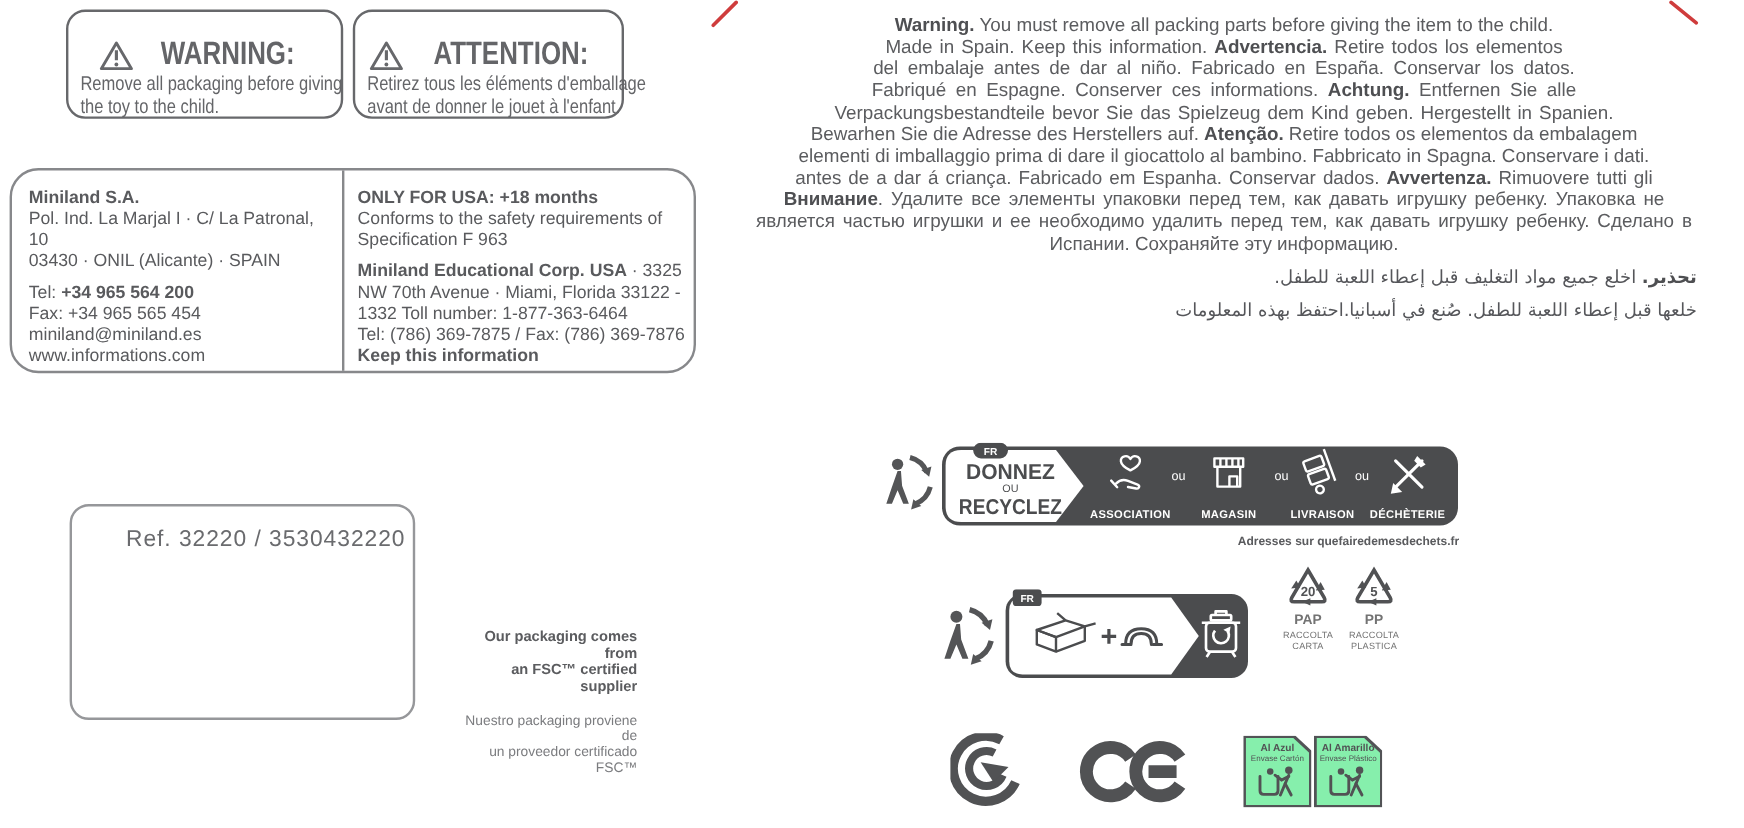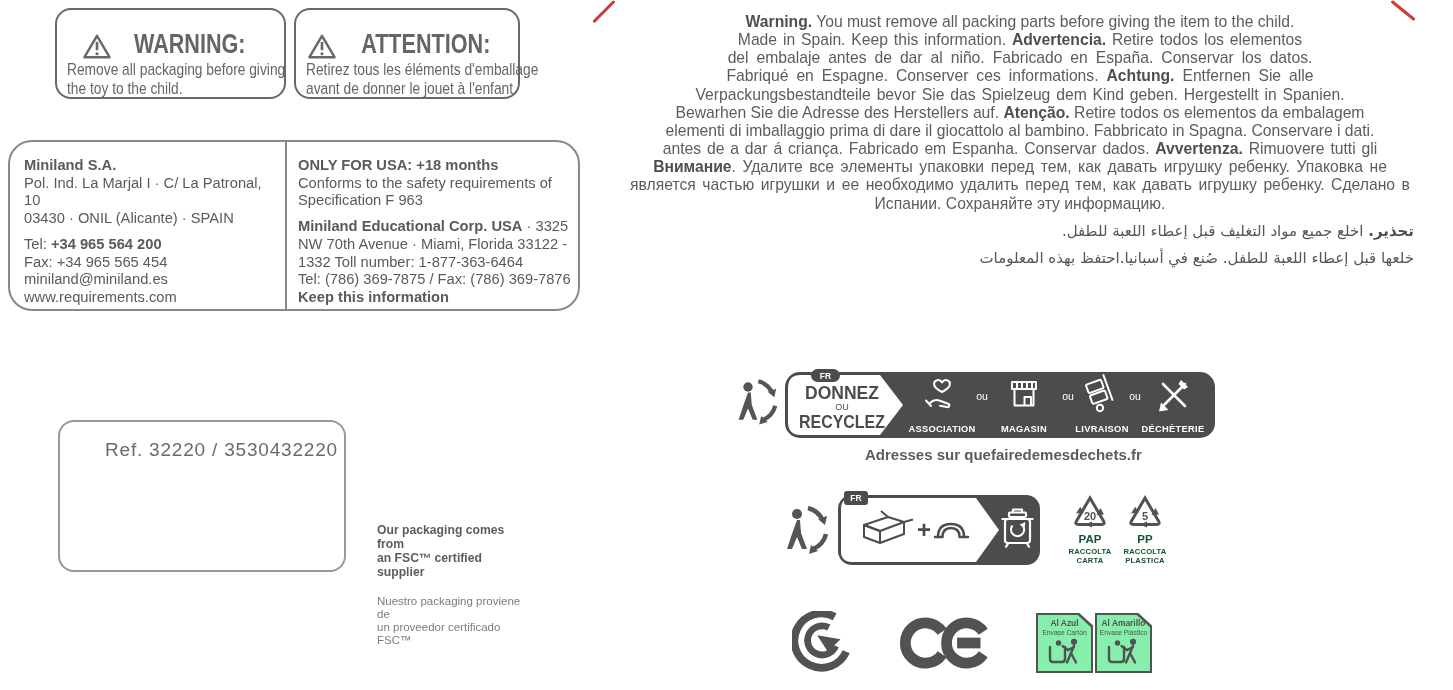--- a/index.html
+++ b/index.html
@@ -36,44 +36,44 @@
   .ml{position:absolute;left:602px;top:13px;width:836px;font-size:15.7px;line-height:18.15px;color:#5b5c5f}
   .ml .b{color:#4e4f52}
   .mll{text-align:center;white-space:nowrap}
   .mll.left{text-align:center}
   .w1{word-spacing:1.5px}.w2{word-spacing:2.2px}.w3{word-spacing:3.6px}
   .ar-block{margin-top:5px}
   .arl{direction:rtl;text-align:right;padding-right:24px;font-family:"DejaVu Sans",sans-serif;
        font-size:15px;line-height:27px;color:#55565a;white-space:nowrap}
 
   
-  .refbox{position:absolute;left:58px;top:420px;width:288px;height:152px;border:2px solid #96979a;
+  .refbox{position:absolute;left:58px;top:420px;width:288px;height:180px;border:2px solid #96979a;
           border-radius:16px;box-sizing:border-box;background:#fff}
   .reftext{margin:17px 0 0 45px;font-size:19px;letter-spacing:0.8px;color:#6a6b6e}
 
   
-  .fsc{position:absolute;left:377px;top:524px;width:154px;text-align:left}
+  .fsc{position:absolute;left:377px;top:524px;width:154px;text-align:right}
   .fsc .fb{font-weight:bold;font-size:12.2px;line-height:13.9px;color:#5b5c5f}
   .fsc .fr{font-size:11.5px;line-height:13px;color:#7b7c7f}
   .fsc .fr.first{margin-top:15px}
 
   
   #triman1{position:absolute;left:732px;top:377px}
   #banner1{position:absolute;left:784px;top:369px}
-  .adresses{position:absolute;left:865px;top:446px;width:300px;
-            font-weight:bold;font-size:15px;color:#5a5b5e}
+  .adresses{position:absolute;left:916px;top:446px;width:300px;text-align:right;
+            font-weight:bold;font-size:10px;color:#5a5b5e}
 
   
   #triman2{position:absolute;left:780px;top:503px}
   #banner2{position:absolute;left:836px;top:491px}
-  .mat{position:absolute;top:493px;width:56px;text-align:center;color:#14532d}
+  .mat{position:absolute;top:470px;width:56px;text-align:center;color:#737373}
   #mat-pap{left:1062px}
   #mat-pp{left:1117px}
   .mat .code{font-size:11.5px;font-weight:bold;margin-top:0px}
-  .mat .coll{font-size:7.6px;font-weight:bold;line-height:8.8px;letter-spacing:0.2px}
+  .mat .coll{font-size:7.6px;font-weight:normal;line-height:8.8px;letter-spacing:0.2px}
   .mat .coll.first{margin-top:3px}
 
   
   #arcs-mark{position:absolute;left:792px;top:611px}
   #ce-mark{position:absolute;left:899px;top:614px}
   .ecobox{position:absolute;top:613px;width:57px;height:60px}
   #ecobox-1{left:1036px}
   #ecobox-2{left:1095px}
   .eco-outer{position:absolute;inset:0;background:#525356;
              clip-path:polygon(0 0,76% 0,100% 21%,100% 100%,0 100%)}
@@ -120,21 +120,21 @@
   <div class="addrbox">
     <div class="addr-div"></div>
     <div class="addr-col colL">
       <div class="b">Miniland S.A.</div>
       <div>Pol. Ind. La Marjal I · C/ La Patronal, 10</div>
       <div>03430 · ONIL (Alicante) · SPAIN</div>
       <div class="vgap"></div>
       <div><span>Tel:  </span><span class="b">+34 965 564 200</span></div>
       <div>Fax: +34 965 565 454</div>
       <div>miniland@miniland.es</div>
-      <div>www.requirements.com</div>
+      <div>www.informations.com</div>
     </div>
     <div class="addr-col colR">
       <div class="b">ONLY FOR USA: +18 months</div>
       <div>Conforms to the safety requirements of</div>
       <div>Specification F 963</div>
       <div class="vgap"></div>
       <div><span class="b">Miniland Educational Corp. USA</span><span> · 3325</span></div>
       <div>NW 70th Avenue · Miami, Florida 33122 -</div>
       <div>1332 Toll number: 1-877-363-6464</div>
       <div>Tel: (786) 369-7875 / Fax: (786) 369-7876</div>

